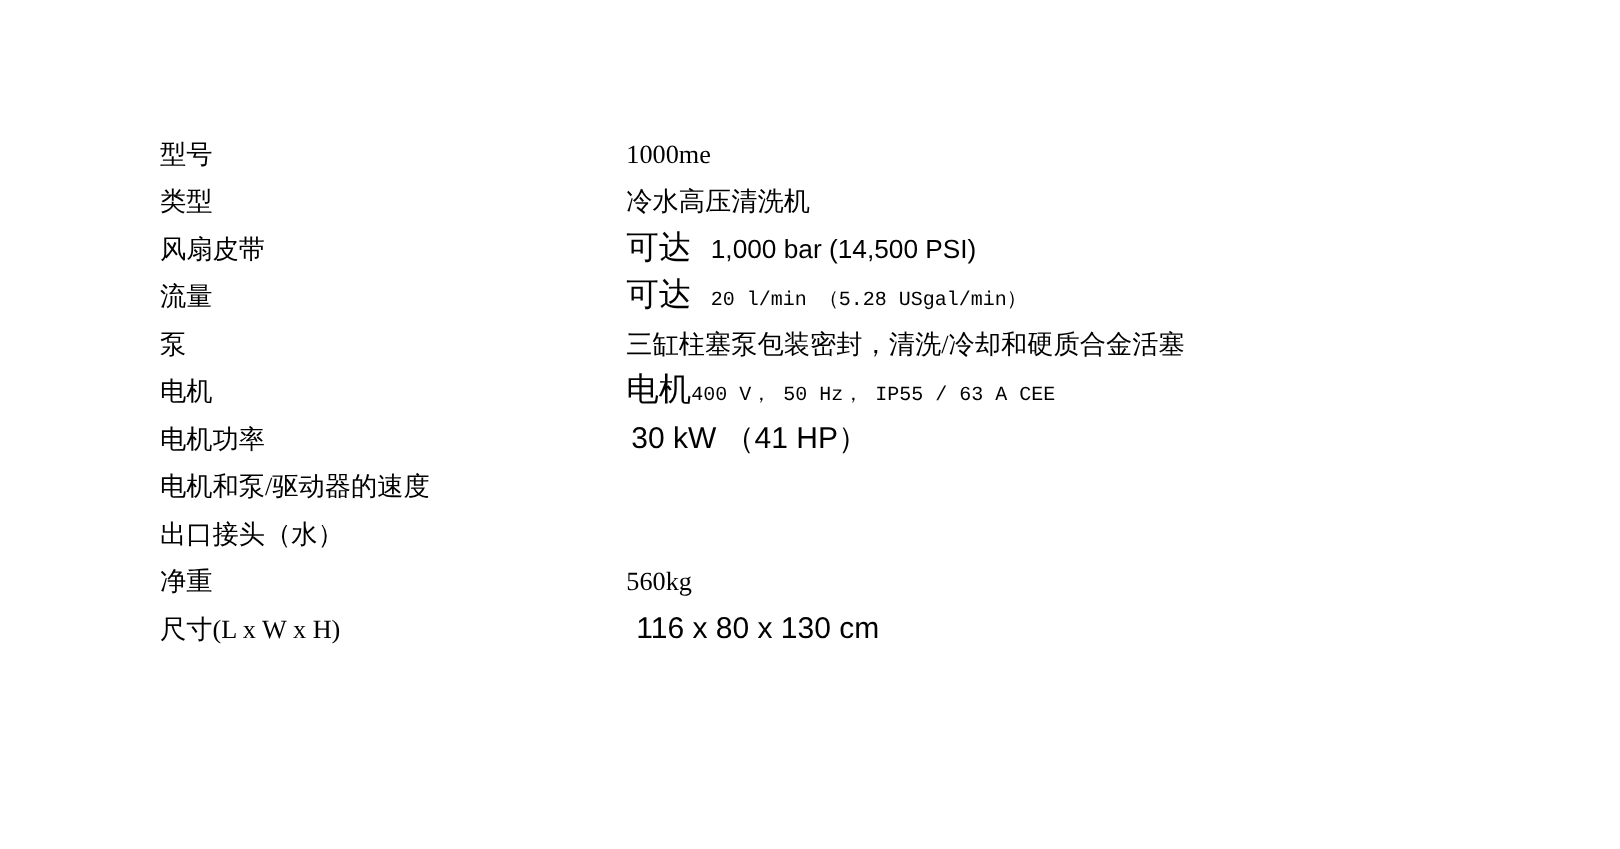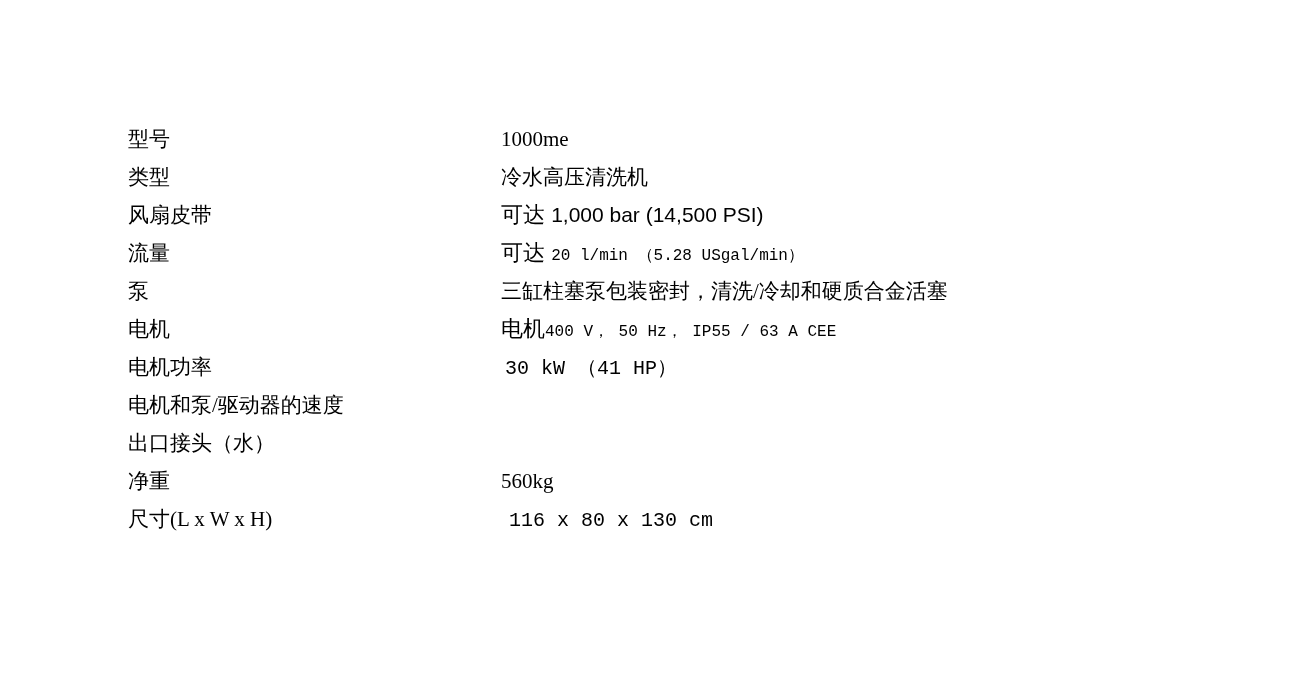--- a/index.html
+++ b/index.html
@@ -10,21 +10,21 @@
   body {
     width: 1296px;
     height: 679px;
     font-family: "Liberation Serif", serif;
     color: #000000;
     overflow: hidden;
   }
   .spec-sheet {
     position: absolute;
     left: 128px;
-    top: 120px;
+    top: 104px;
     width: 1050px;
   }
   .spec-row {
     display: flex;
     align-items: baseline;
     height: 38px;
   }
   .spec-label {
     width: 350px;
     flex: 0 0 350px;
@@ -39,37 +39,37 @@
     line-height: 38px;
     white-space: nowrap;
     margin-left: 23px;
   }
   
   .v-serif {
     font-family: "Liberation Serif", serif;
   }
   
   .v-mono {
-    font-family: Liberation Mono, monospace;
-    font-size: 20px;
+    font-family: Liberation Sans, sans-serif;
+    font-size: 24px;
     letter-spacing: 0px;
   }
   
   .v-mixed-sans .latin {
     font-family: "Liberation Sans", sans-serif;
     font-size: 21px;
   }
   .v-mixed-mono .latin {
     font-family: "Liberation Mono", monospace;
     font-size: 16px;
   }
   .v-mixed-sans .cjk,
   .v-mixed-mono .cjk {
-    font-family: Liberation Sans, sans-serif;
-    font-size: 22px;
+    font-family: Liberation Mono, monospace;
+    font-size: 26px;
   }
   .indent-1 { padding-left: 4px; }
   .indent-2 { padding-left: 8px; }
 </style>
 </head>
 <body>
 
 <div class="spec-sheet">
 
   <div class="spec-row">

